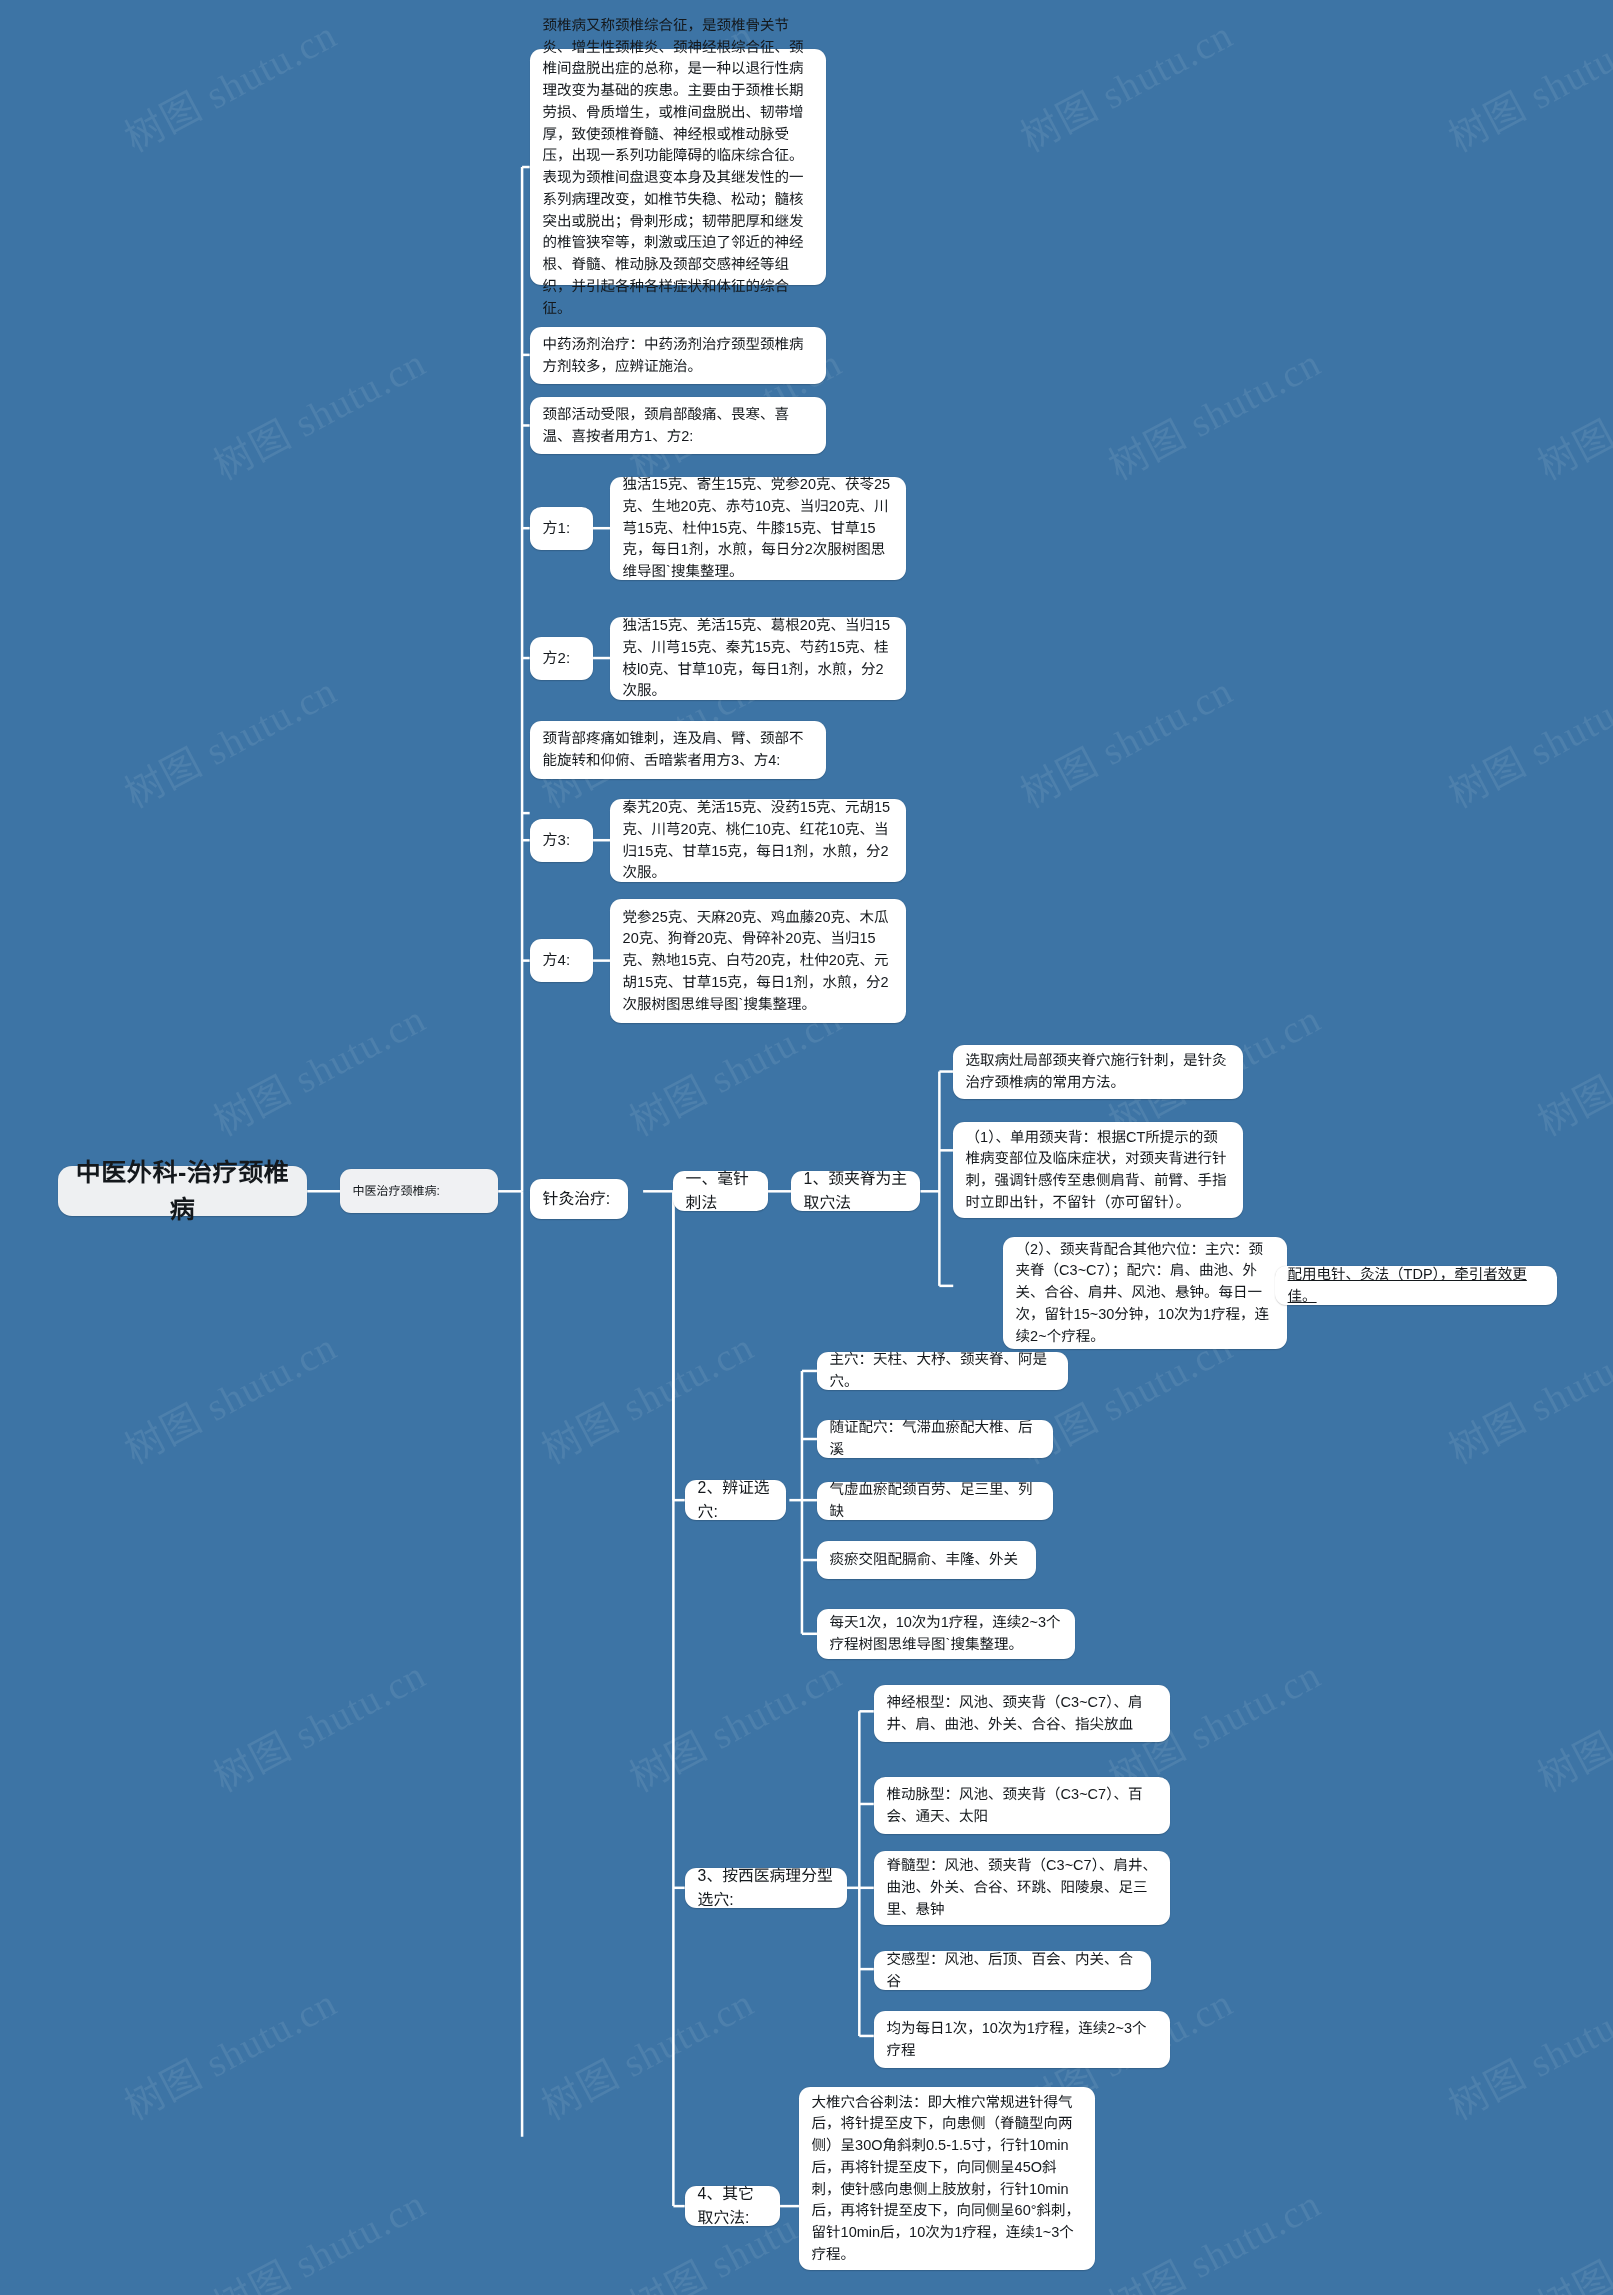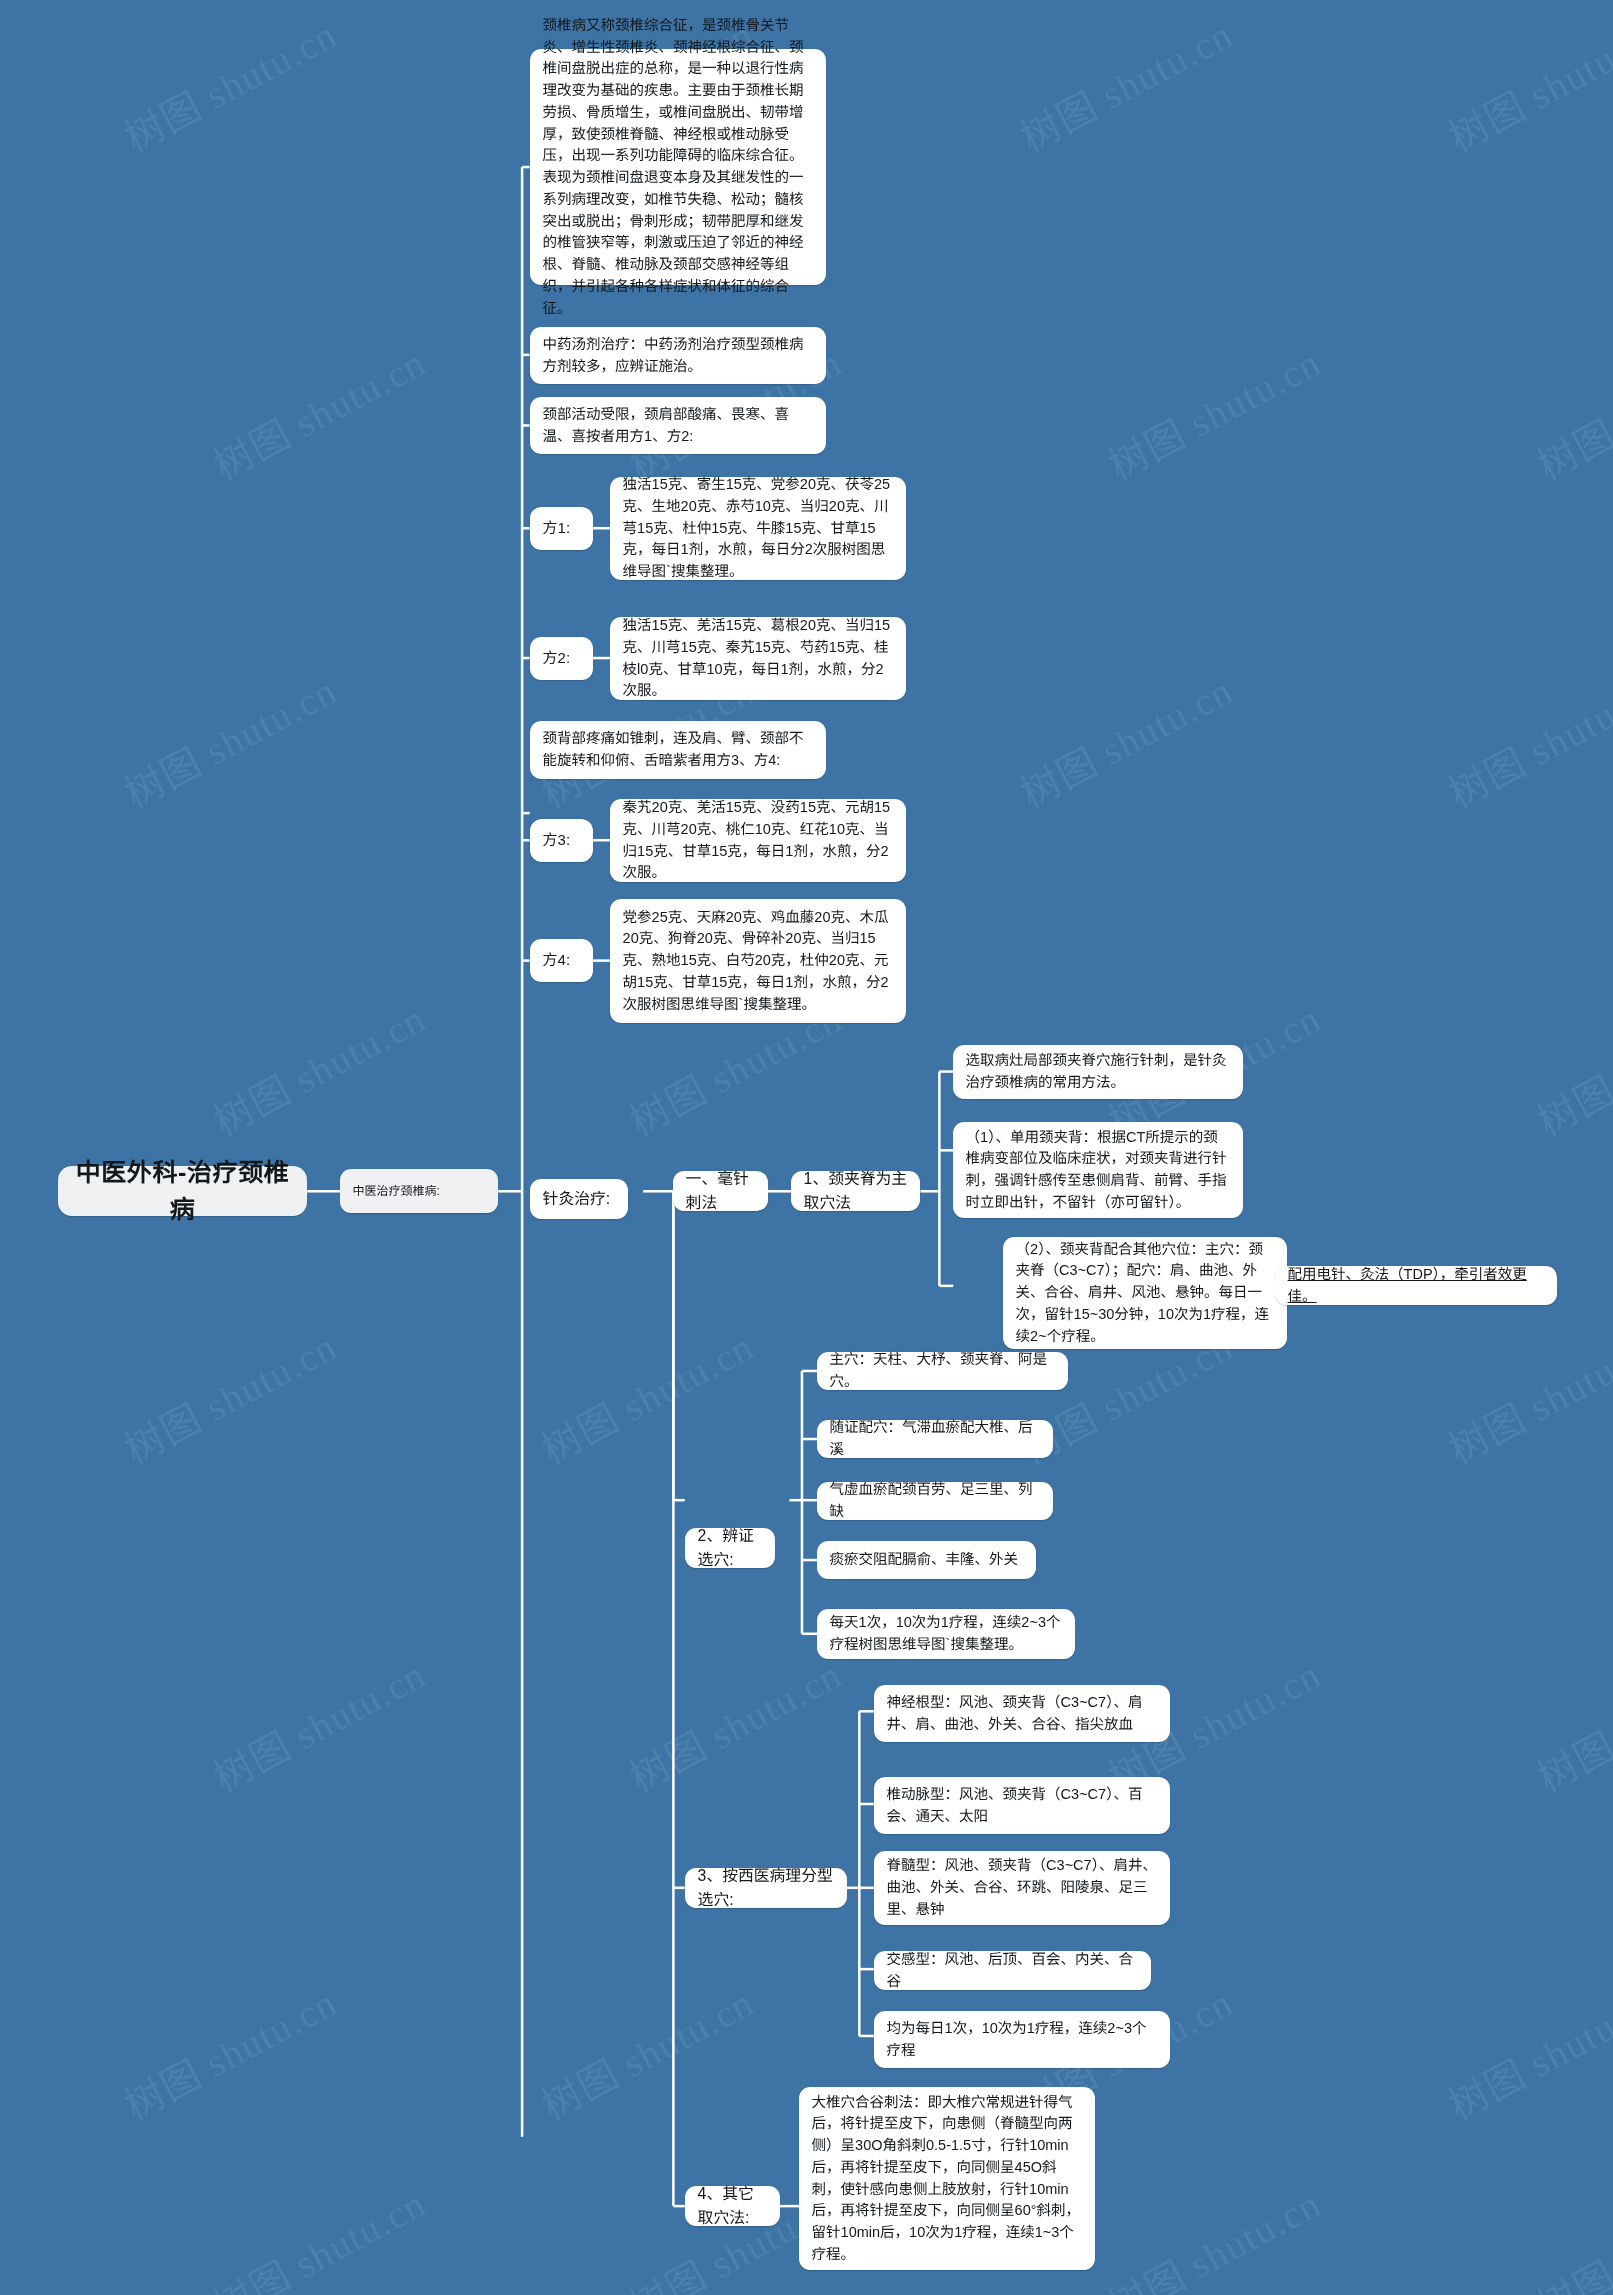--- a/index.html
+++ b/index.html
@@ -226,21 +226,21 @@
   </div>
 
   <div class="node leaf" style="left:1003px;top:1237px;width:284px;height:112px;">
     <span>（2）、颈夹背配合其他穴位：主穴：颈夹脊（C3~C7）；配穴：肩、曲池、外关、合谷、肩井、风池、悬钟。每日一次，留针15~30分钟，10次为1疗程，连续2~个疗程。</span>
   </div>
 
   <div class="node leaf" style="left:1275px;top:1266px;width:282px;height:39px;text-decoration:underline;">
     <span>配用电针、灸法（TDP），牵引者效更佳。</span>
   </div>
 
-  <div class="node lvl2" style="left:685px;top:1528px;width:90px;height:40px;justify-content:center;">
+  <div class="node lvl2" style="left:685px;top:1480px;width:101px;height:40px;justify-content:center;">
     <span>2、辨证选穴:</span>
   </div>
 
   <div class="node leaf" style="left:817px;top:1352px;width:251px;height:38px;">
     <span>主穴：天柱、大杼、颈夹脊、阿是穴。</span>
   </div>
   <div class="node leaf" style="left:817px;top:1420px;width:236px;height:38px;">
     <span>随证配穴：气滞血瘀配大椎、后溪</span>
   </div>
   <div class="node leaf" style="left:817px;top:1482px;width:236px;height:38px;">

